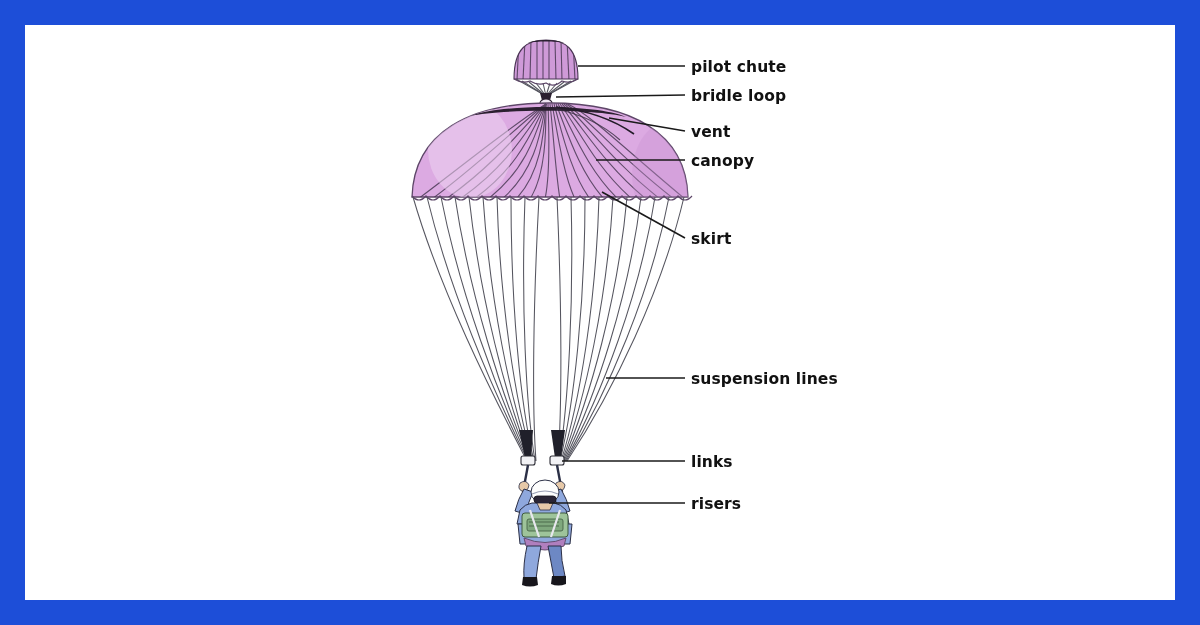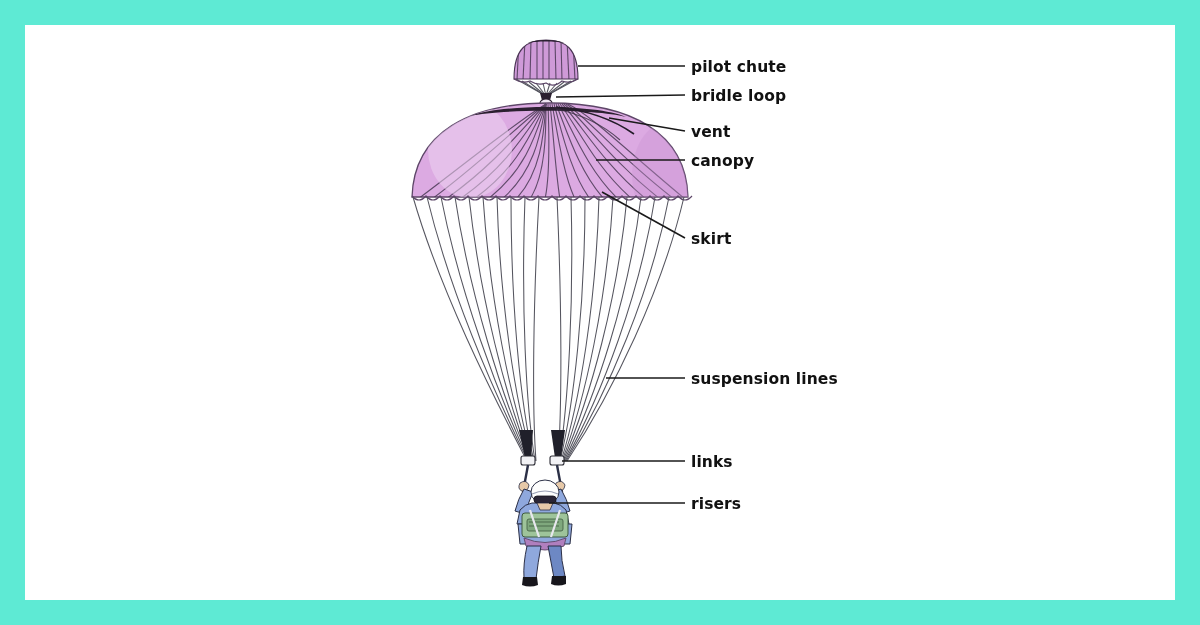--- a/index.html
+++ b/index.html
@@ -4,21 +4,21 @@
 <style>
   html, body {
     margin: 0;
     padding: 0;
     background: #ffffff;
   }
   #page {
     position: relative;
     width: 1200px;
     height: 625px;
-    background: #5eead4;
+    background: #1d4ed8;
     box-sizing: border-box;
     overflow: hidden;
     font-family: "DejaVu Serif", "Liberation Serif", serif;
   }
   #canvas {
     position: absolute;
     left: 25px;
     top: 25px;
     width: 1150px;
     height: 575px;

